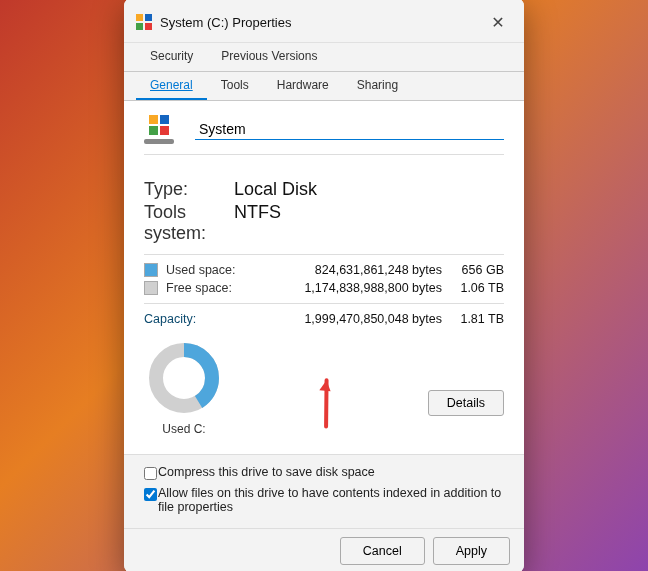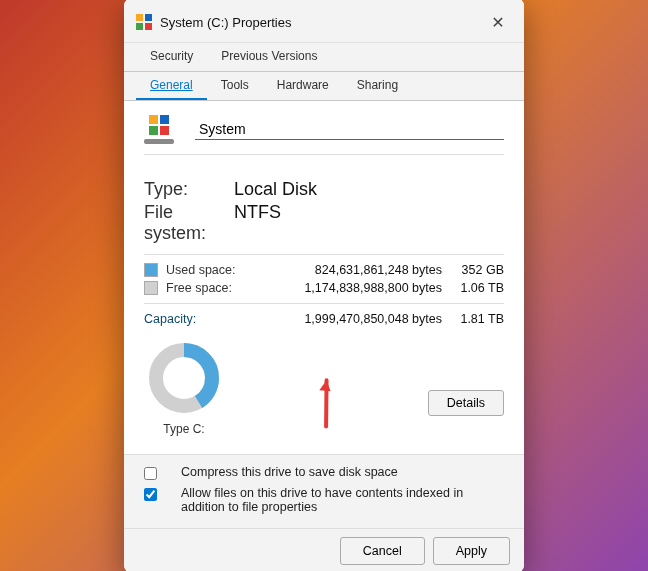--- a/index.html
+++ b/index.html
@@ -215,21 +215,21 @@
       margin-bottom: 10px;
     }
     .checkboxes-section {
       background: #f3f3f3;
       padding: 10px 20px 8px 20px;
       border-top: 1px solid #ddd;
     }
     .checkbox-row {
       display: flex;
       align-items: flex-start;
-      gap: 24px;
+      gap: 1px;
       margin-bottom: 6px;
       font-size: 12.5px;
       color: #222;
     }
     .checkbox-row input[type=checkbox] {
       margin-top: 2px;
       flex-shrink: 0;
       accent-color: #0078d4;
     }
     .footer {
@@ -300,33 +300,33 @@
       </div>
       <input class="drive-name-input" type="text" value="System" style="">
     </div>
 
     <div class="info-grid">
       <div class="info-row">
         <span class="info-label">Type:</span>
         <span class="info-value">Local Disk</span>
       </div>
       <div class="info-row">
-        <span class="info-label">File system:</span>
+        <span class="info-label">Tools system:</span>
         <span class="info-value">NTFS</span>
       </div>
     </div>
 
     <div class="divider"></div>
 
     <div class="space-section">
       <div class="space-row">
         <div class="space-color-box" style="background:#4ea6dc;"></div>
         <span class="space-label">Used space:</span>
         <span class="space-bytes">824,631,861,248 bytes</span>
-        <span class="space-human">352 GB</span>
+        <span class="space-human">656 GB</span>
       </div>
       <div class="space-row">
         <div class="space-color-box" style="background:#d0d0d0;"></div>
         <span class="space-label">Free space:</span>
         <span class="space-bytes">1,174,838,988,800 bytes</span>
         <span class="space-human">1.06 TB</span>
       </div>
     </div>
 
     <div class="divider"></div>
@@ -336,21 +336,21 @@
       <span class="capacity-bytes">1,999,470,850,048 bytes</span>
       <span class="capacity-human">1.81 TB</span>
     </div>
 
     <div style="display:flex; align-items:flex-end; justify-content:space-between; padding: 6px 0 4px 0;">
       <div class="donut-wrap">
         <svg class="donut" width="80" height="80" viewBox="0 0 80 80">
           <circle cx="40" cy="40" r="28" fill="none" stroke="#d0d0d0" stroke-width="14"></circle>
           <circle cx="40" cy="40" r="28" fill="none" stroke="#4ea6dc" stroke-width="14" stroke-dasharray="72.5 103.4" stroke-dashoffset="0"></circle>
         </svg>
-        <span class="donut-label">Type C:</span>
+        <span class="donut-label">Used C:</span>
       </div>
 
       <div style="flex:1; display:flex; justify-content:center; align-items:flex-start; padding-top:4px;">
         <svg width="70" height="65" viewBox="0 0 70 65">
 
           <g transform="rotate(-40, 35, 32)">
             <line x1="20" y1="50" x2="50" y2="15" stroke="#e53935" stroke-width="4" stroke-linecap="round"></line>
             <polygon points="50,15 38,18 46,26" fill="#e53935"></polygon>
           </g>
         </svg>

